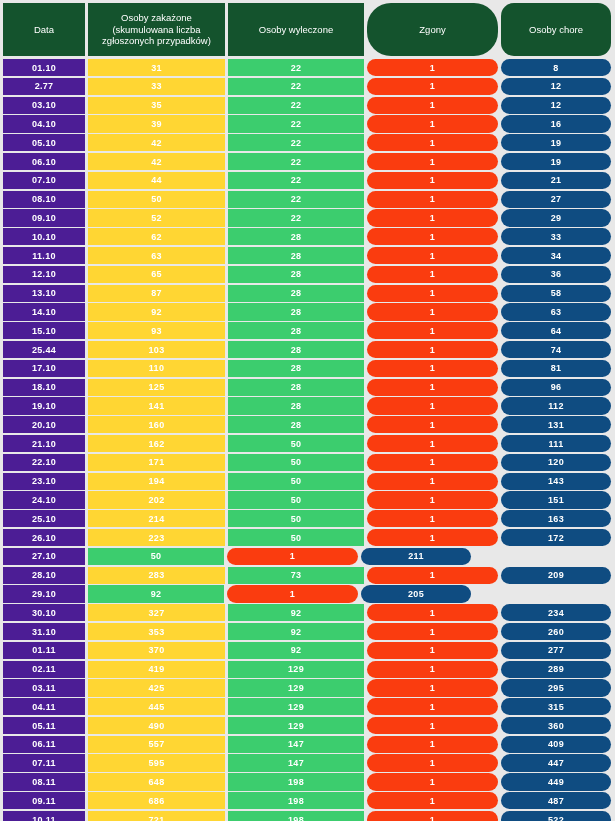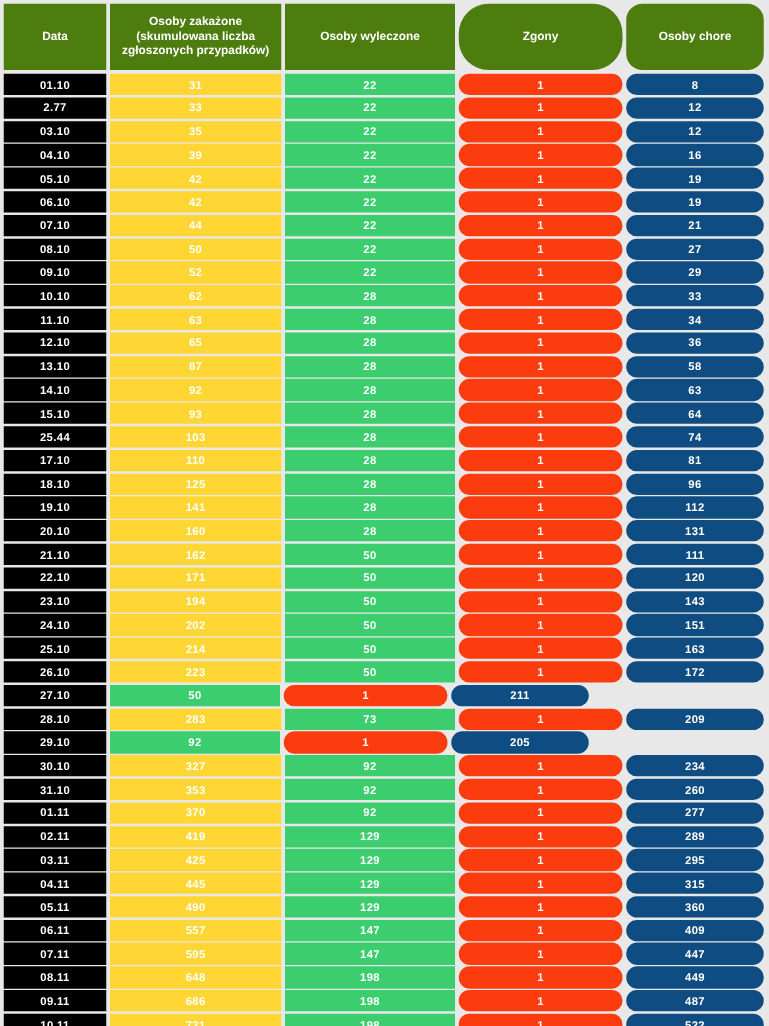--- a/index.html
+++ b/index.html
@@ -26,24 +26,24 @@
 
   
   #header-row {
     display: flex;
     height: 53px;
     flex: 0 0 auto;
     margin-bottom: 3px;
   }
 
   #header-row .hcell {
-    background: #4d7c0f;
+    background: #14532d;
     color: #ffffff;
     font-size: 9.5px;
-    font-weight: bold;
+    font-weight: normal;
     line-height: 11.5px;
     display: flex;
     align-items: center;
     justify-content: center;
     text-align: center;
     padding: 2px 4px;
     margin-right: 3px;
   }
   #header-row .hcell:last-child { margin-right: 0; }
 
@@ -75,21 +75,21 @@
   .data-row .cell:last-child { margin-right: 0; }
 
   
   .col-date    { width: 82px;  flex: 0 0 82px; }
   .col-cases   { width: 137px; flex: 0 0 137px; }
   .col-recov   { width: 136px; flex: 0 0 136px; }
   .col-deaths  { width: 131px; flex: 0 0 131px; border-radius: 24px; }
   .col-sick    { width: 110px; flex: 0 0 110px; border-radius: 13px; }
 
   
-  .fill-date   { background: #000000; }
+  .fill-date   { background: #4c1d95; }
   .fill-cases  { background: #ffd633; }
   .fill-recov  { background: #3ccd6e; }
   .fill-deaths { background: #fa3c0f; }
   .fill-sick   { background: #0f4c81; }
 </style>
 </head>
 <body>
 
 <div id="table-wrap">
 

